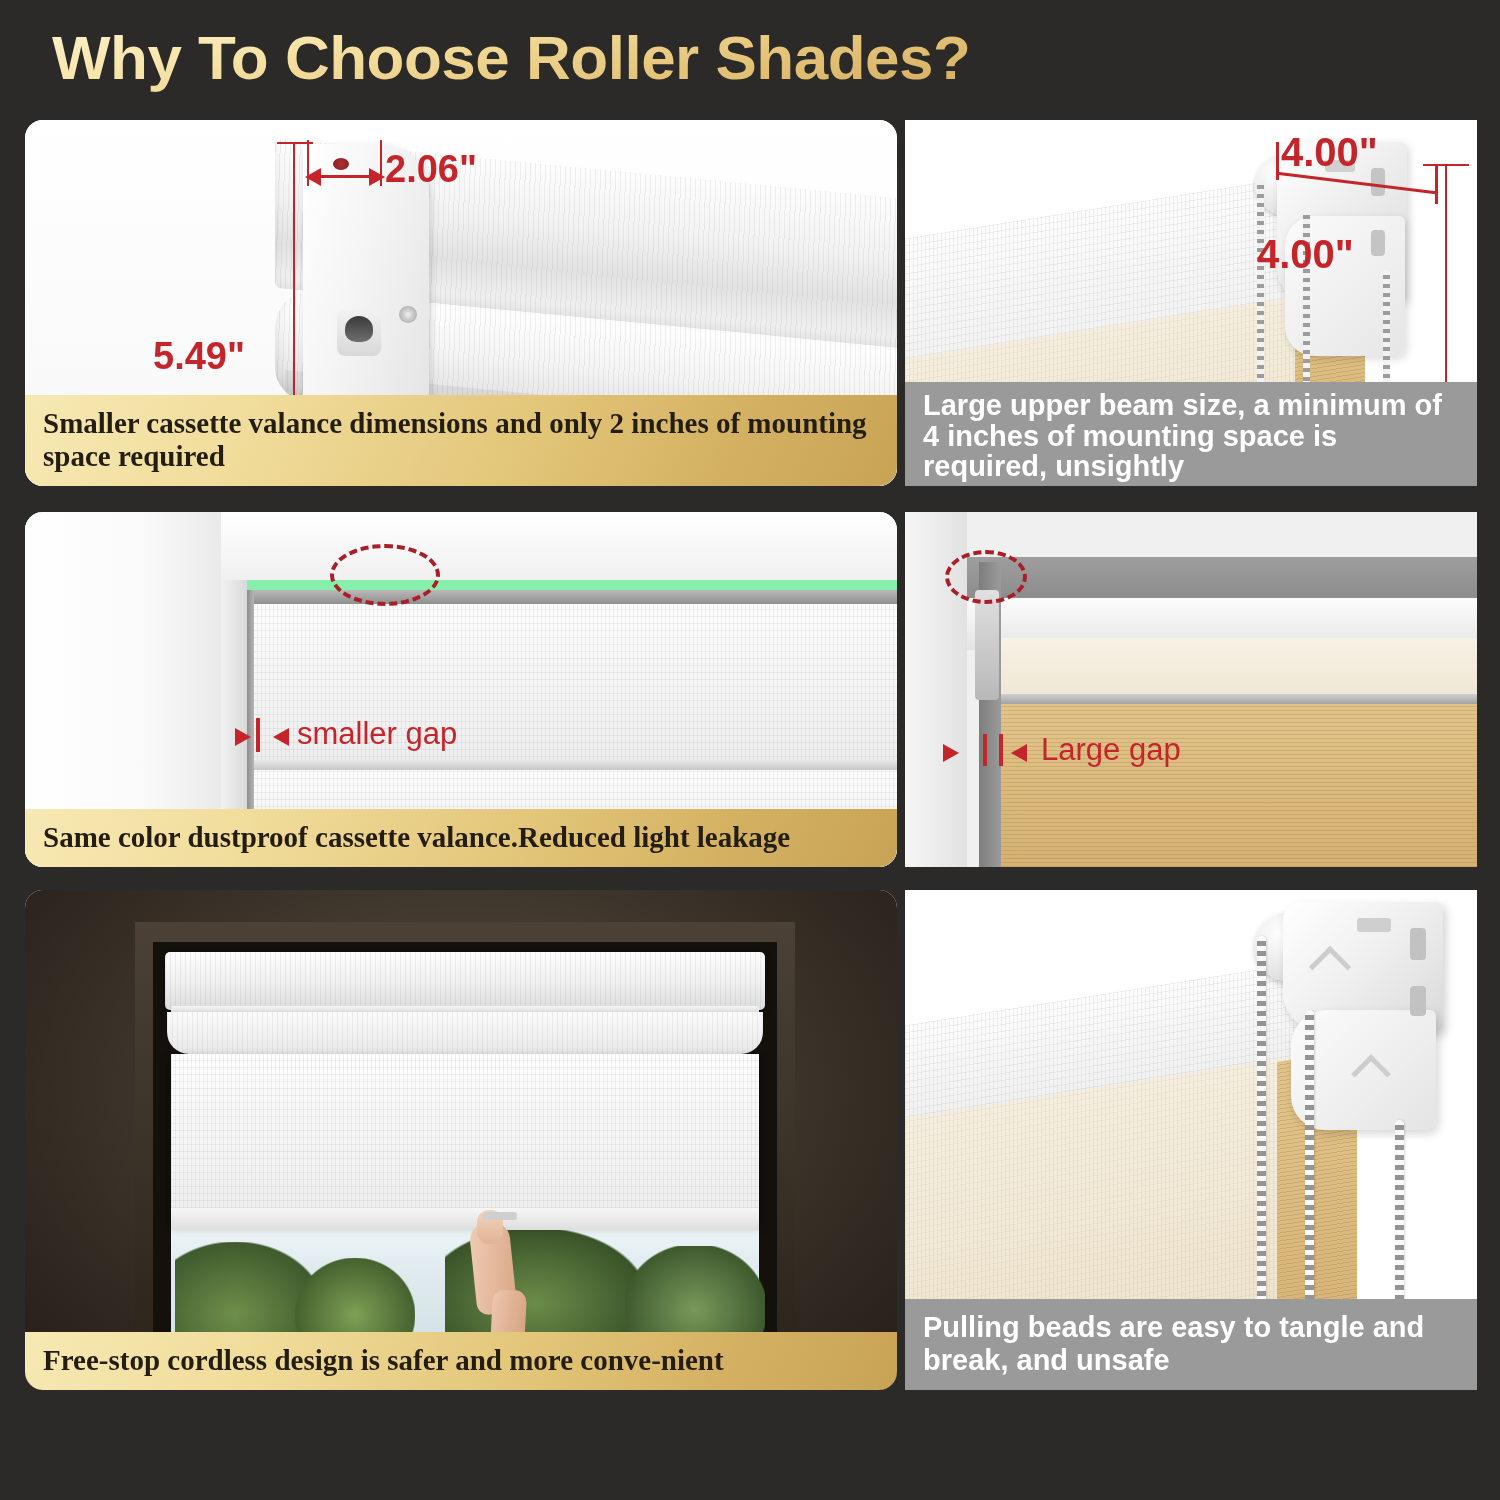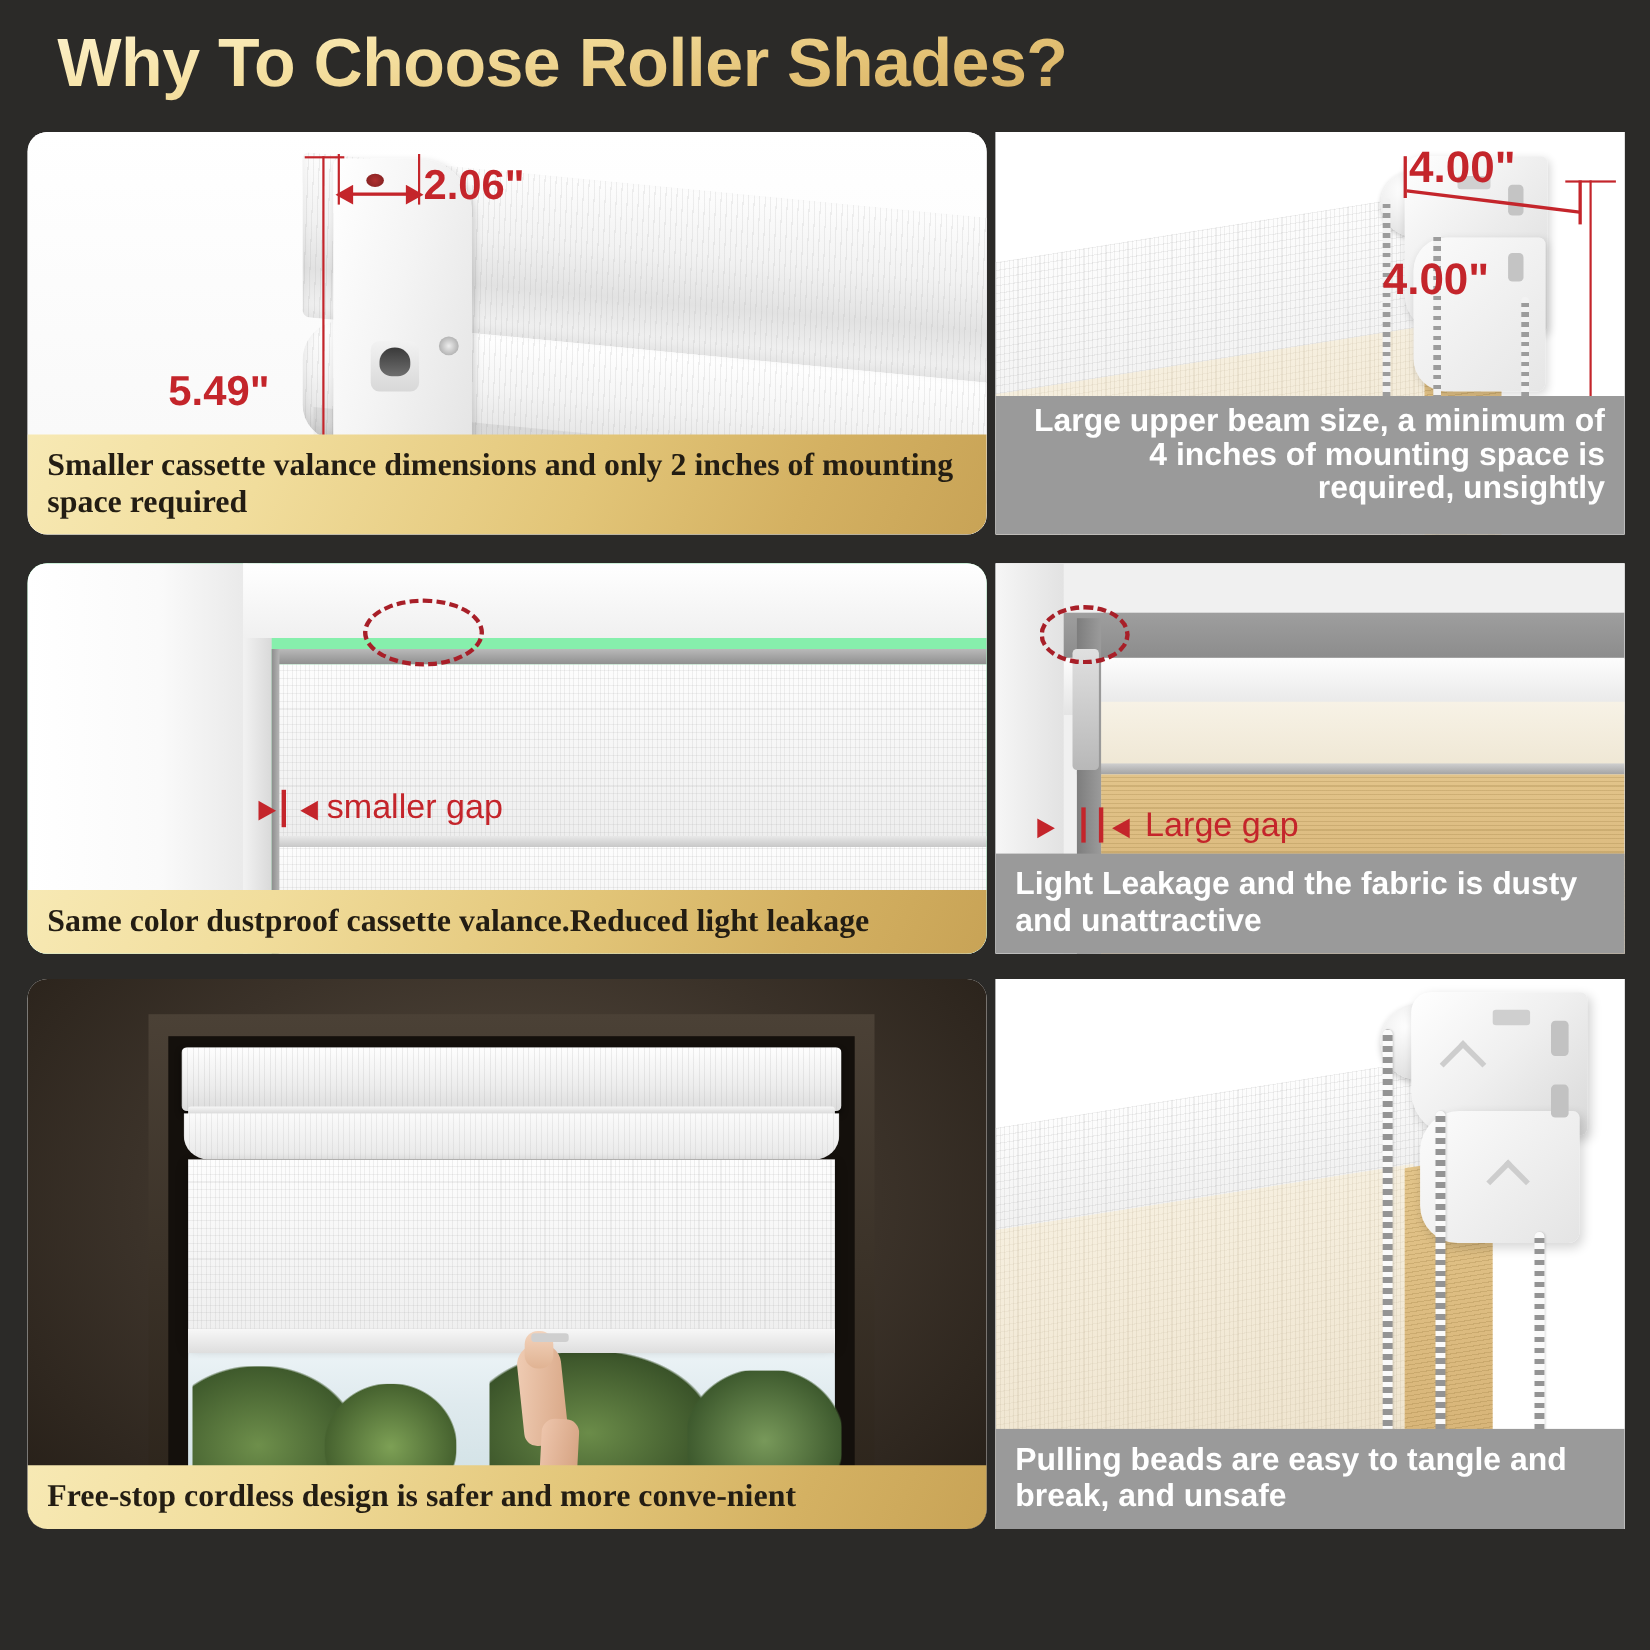--- a/index.html
+++ b/index.html
@@ -42,21 +42,21 @@
     padding:12px 18px 14px 18px;
     font-size:29px; font-weight:bold; line-height:1.12;
     z-index:40;
   }
   .caption.gold{
     color:#231d13;
     background:linear-gradient(115deg,#f7e9b4 0%,#f1dd9c 25%,#e2c578 58%,#d4b162 80%,#c8a356 100%);
     border-bottom-left-radius:18px; border-bottom-right-radius:18px;font-family:Liberation Serif, serif;
   }
   .caption.gray{ color:#ffffff; background:#9a9a9a; }
-  .caption.tall{ padding-top:8px; padding-bottom:26px; line-height:1.06;text-align:right; }
+  .caption.tall{ padding-top:8px; padding-bottom:4px; line-height:1.06; }
 
   
   .wfabric{
     background:
       repeating-linear-gradient(90deg, rgba(150,150,150,.14) 0 1px, rgba(255,255,255,0) 1px 4px),
       repeating-linear-gradient(0deg, rgba(120,120,120,.10) 0 1px, rgba(255,255,255,0) 1px 7px),
       linear-gradient(180deg,#fdfdfd,#eeeeee);
   }
   .beige{
     background:
@@ -262,21 +262,20 @@
                   background:linear-gradient(180deg,#e0e0e0,#b8b8b8);"></div>
 
       <div class="dash-ellipse" style="left:40px;top:38px;width:82px;height:54px;"></div>
 
       <div class="arrow right" style="left:38px;top:232px;"></div>
       <div class="dim-line" style="left:78px;top:222px;width:4px;height:32px;"></div>
       <div class="dim-line" style="left:94px;top:222px;width:4px;height:32px;"></div>
       <div class="arrow left" style="left:106px;top:232px;"></div>
       <div class="gap-label" style="left:136px;top:220px;text-align:right;">Large gap</div>
     </div>
-    <div class="caption gray">Light Leakage and the fabric is dusty and unattractive</div>
   </div>
 
   <div class="panel left r3">
     <div class="photo" style="background:radial-gradient(ellipse at 50% 40%,#5a4f42 0%,#3b3229 55%,#241d16 100%);">
 
       <div style="position:absolute;left:110px;top:32px;width:660px;height:440px;
                   background:linear-gradient(180deg,#4b4136,#2c241b);"></div>
 
       <div style="position:absolute;left:128px;top:52px;width:624px;height:420px;background:#14100c;"></div>
 

